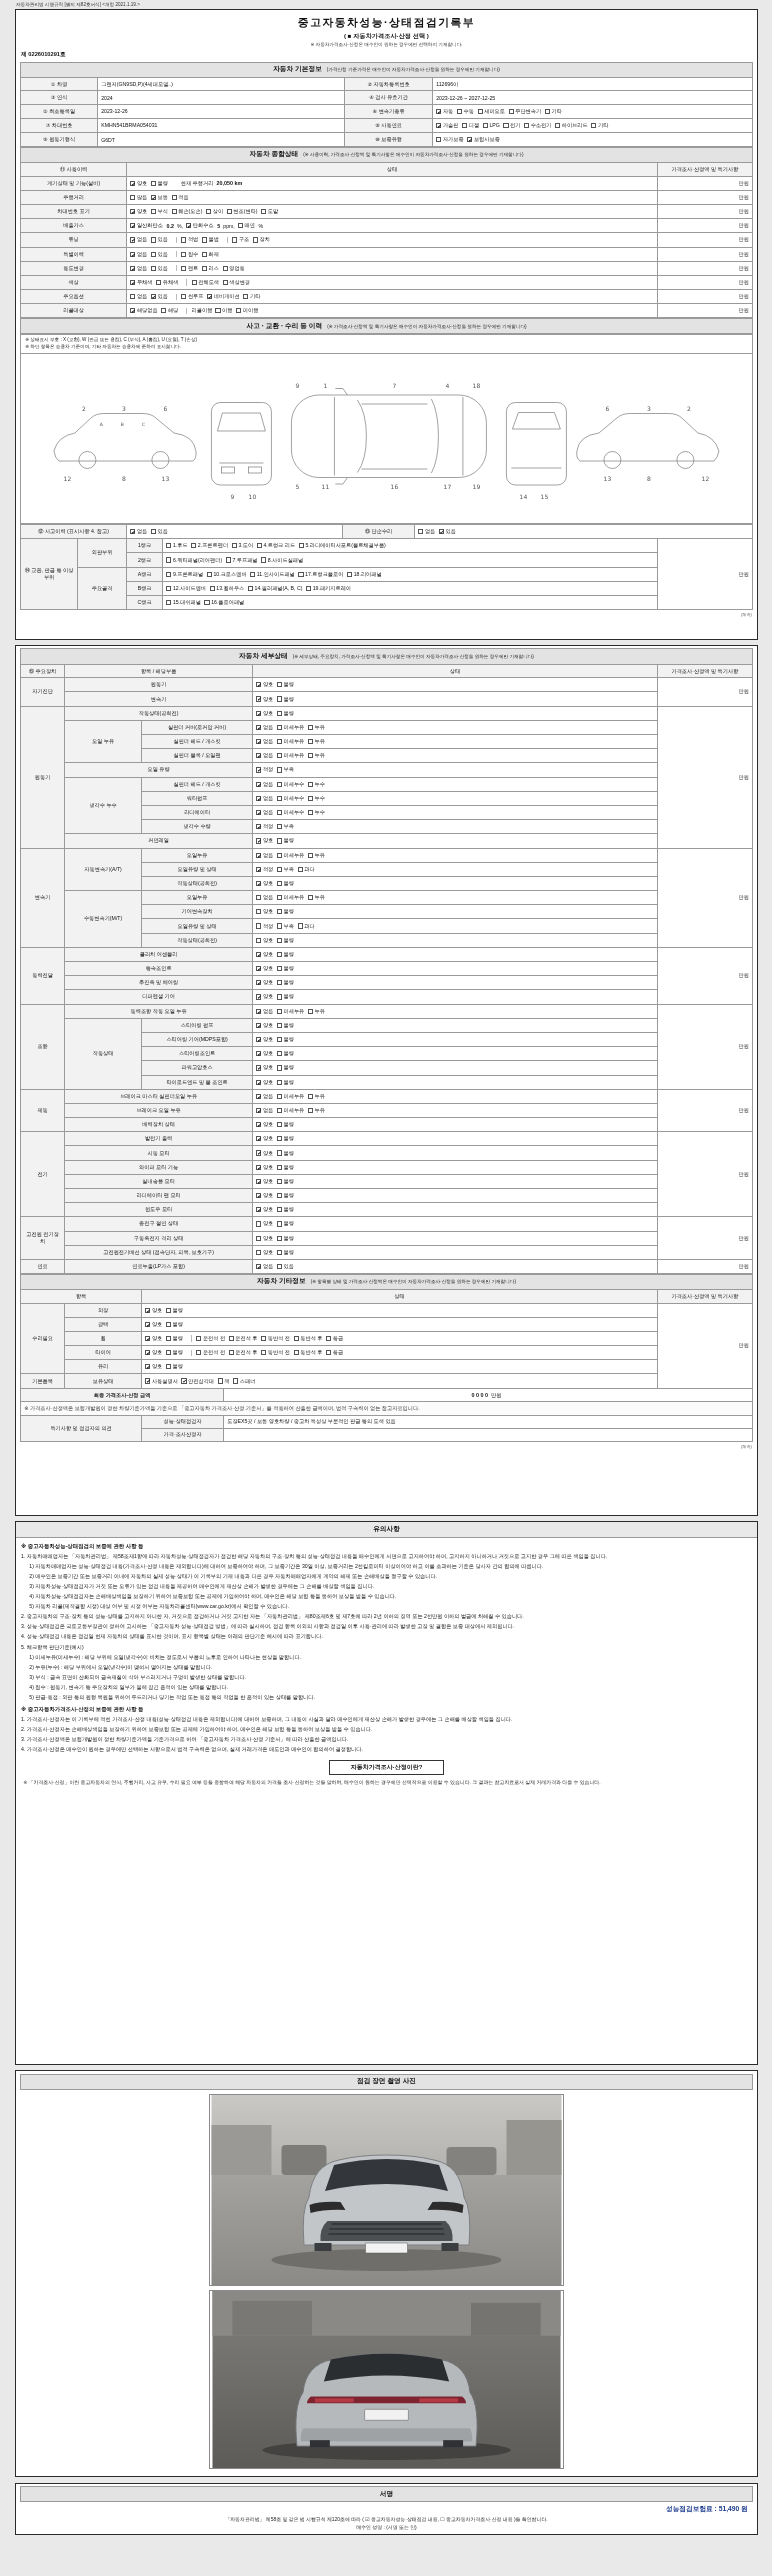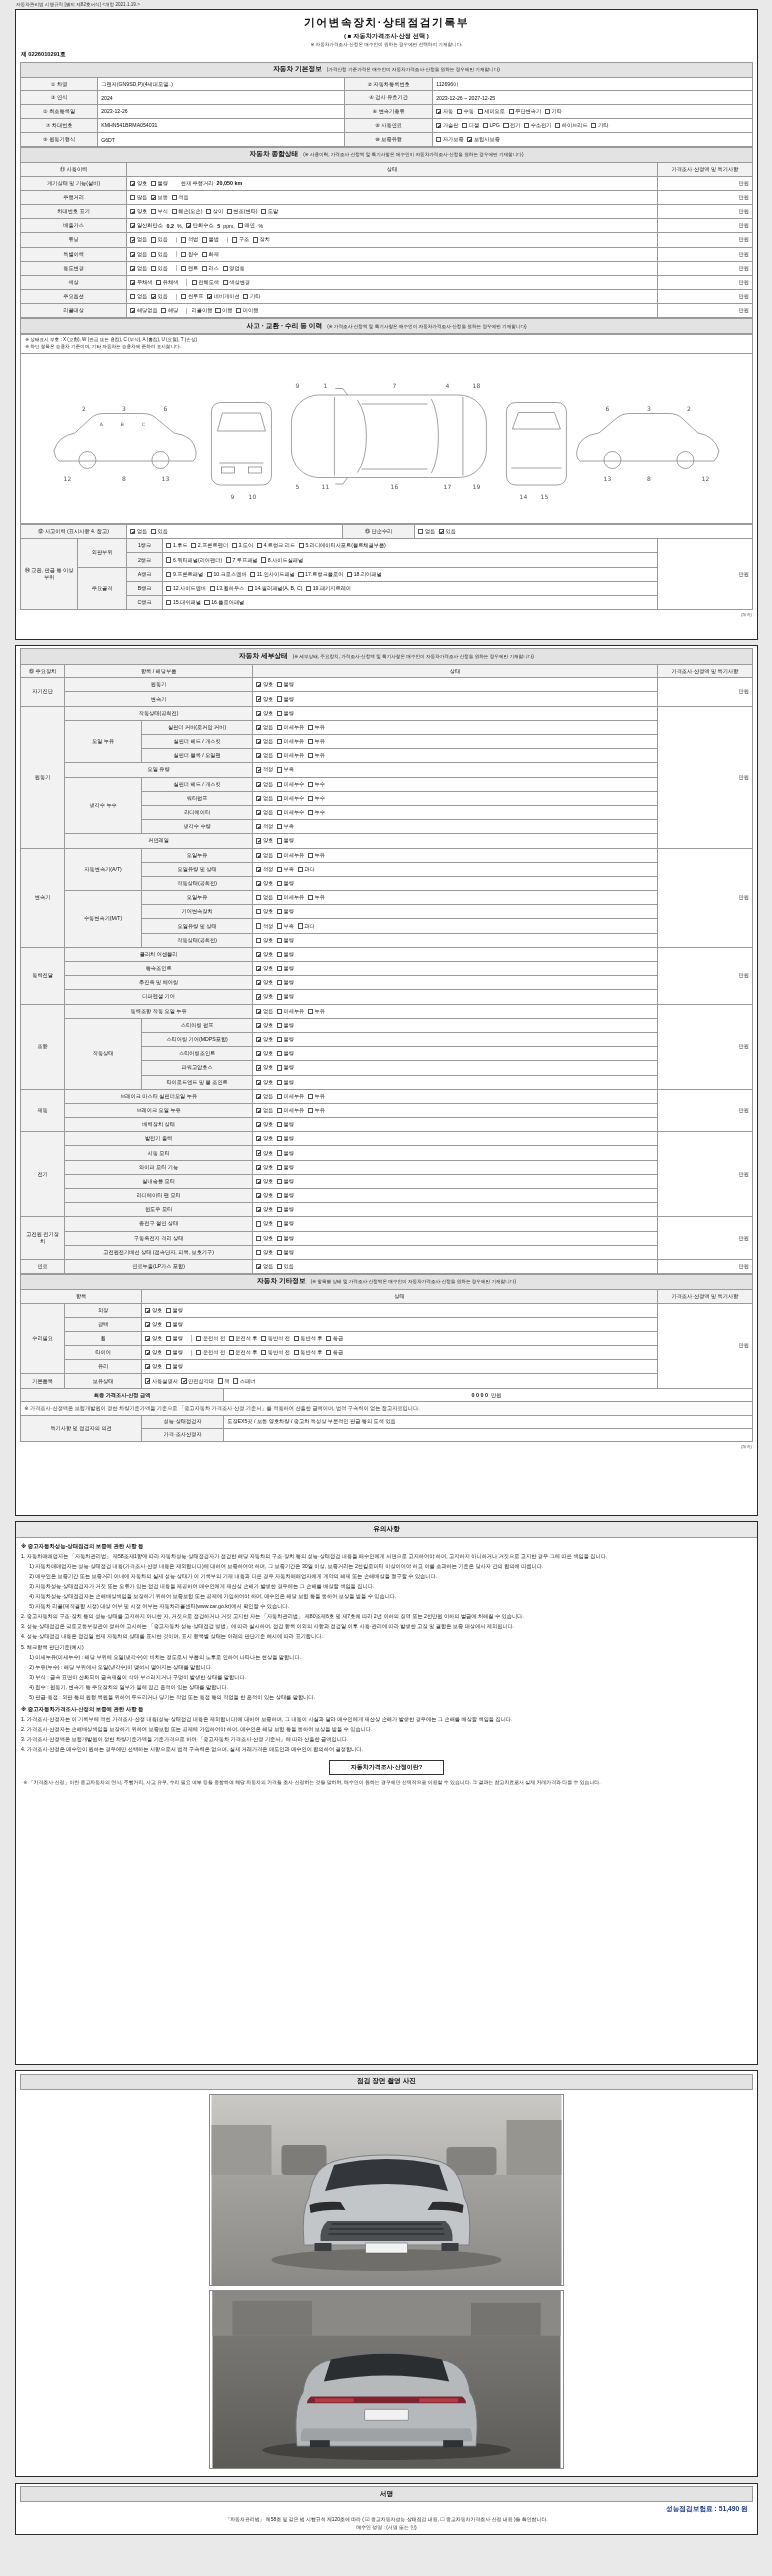--- a/index.html
+++ b/index.html
@@ -49,21 +49,21 @@
 svg text{font-family:"DejaVu Sans",sans-serif}
 </style>
 </head>
 <body>
 
 <div class="page">
 
   <div class="topnote">자동차관리법 시행규칙 [별지 제82호서식] &lt;개정 2021.1.19.&gt;</div>
 
   <div class="box boxA">
-    <div class="doc-title">기어변속장치·상태점검기록부</div>
+    <div class="doc-title">중고자동차성능·상태점검기록부</div>
     <div class="doc-sub">( ■ 자동차가격조사·산정 선택 )</div>
     <div class="doc-note">※ 자동차가격조사·산정은 매수인이 원하는 경우에만 선택하여 기재합니다.</div>
     <div class="doc-no">제 0226010291호</div>
 
     <div class="sec-bar">
       <span>자동차 기본정보</span>
       <span class="note">(가격산정 기준가격은 매수인이 자동차가격조사·산정을 원하는 경우에만 기재합니다)</span>
     </div>
     <table class="grid">
       <colgroup>

